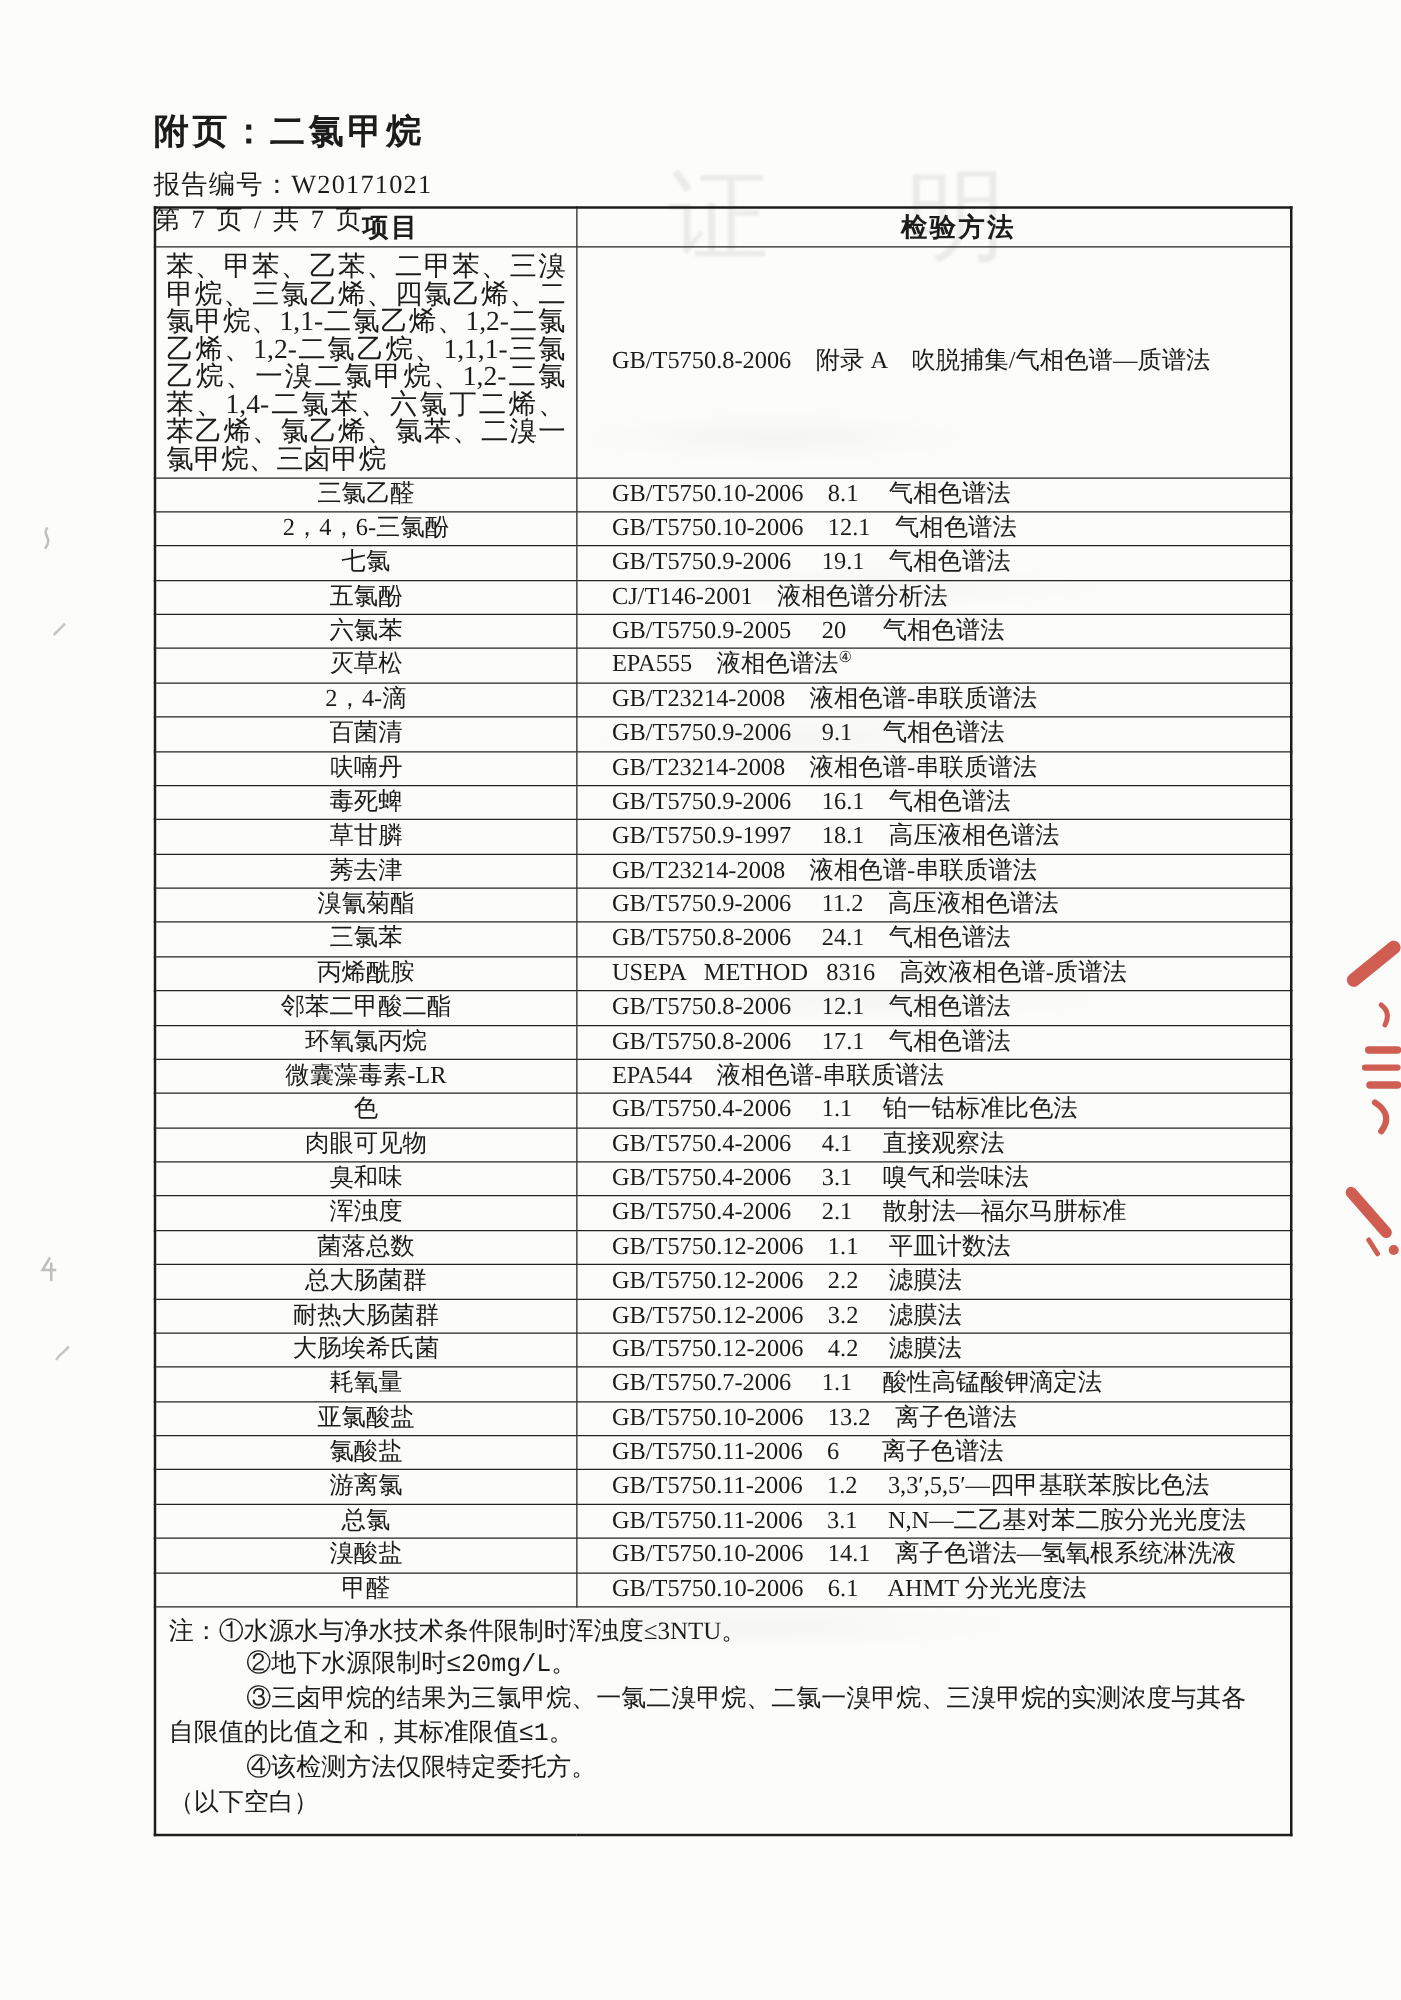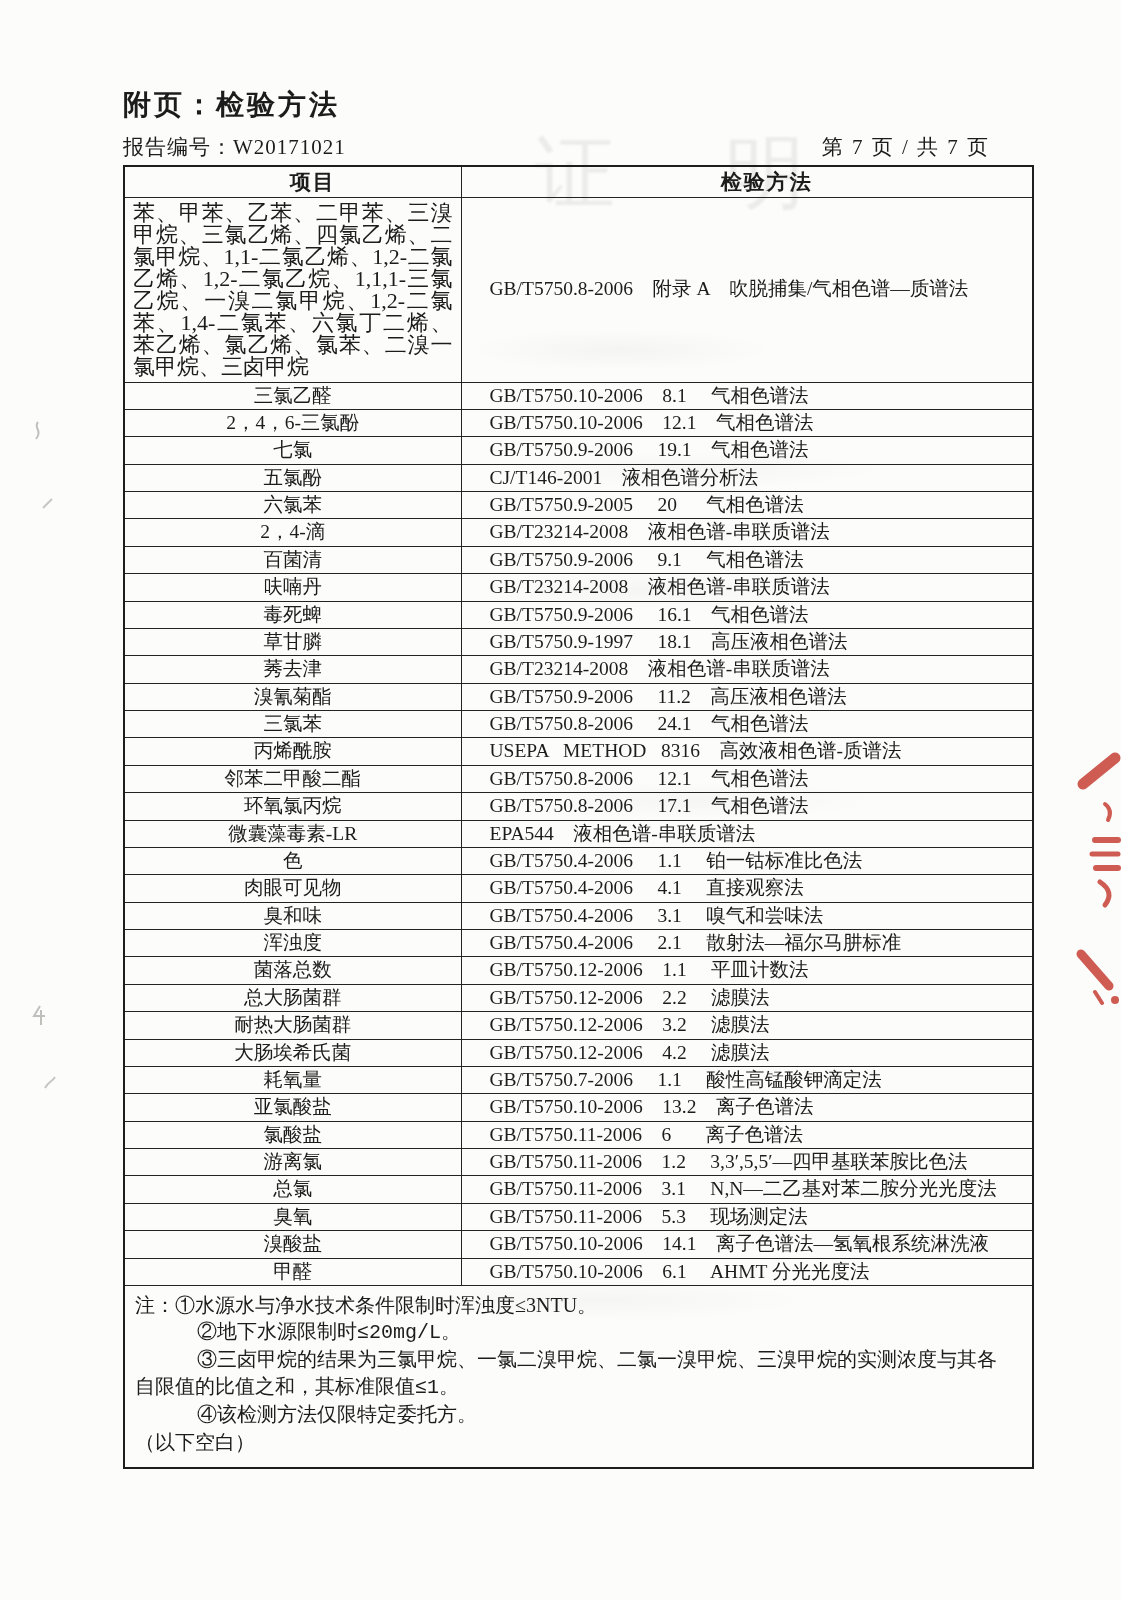--- a/index.html
+++ b/index.html
@@ -16,21 +16,21 @@
     content:""; position:absolute; inset:0; pointer-events:none;
     background:
       radial-gradient(220px 30px at 620px 350px, rgba(120,120,118,.06), transparent 70%),
       radial-gradient(260px 26px at 700px 470px, rgba(120,120,118,.05), transparent 70%),
       radial-gradient(240px 28px at 640px 590px, rgba(120,120,118,.05), transparent 70%),
       radial-gradient(260px 26px at 700px 800px, rgba(120,120,118,.05), transparent 70%),
       radial-gradient(300px 30px at 600px 1300px, rgba(120,120,118,.05), transparent 70%);
   }
   .doc-header { position:absolute; left:123px; top:86px; width:909px; }
   .page-title { font-size:28px; font-weight:700; letter-spacing:3px; }
-  .meta-row { display:flex; justify-content:space-between; align-items:baseline; margin-top:9px; font-size:21px; }
+  .meta-row { display:flex; justify-content:space-between; align-items:baseline; margin-top:9px; font-size:21px;flex-direction:column; }
   .report-no { letter-spacing:1px; }
   .page-indicator { padding-right:42px; letter-spacing:2px; }
 
   .watermark {
     position:absolute; left:535px; top:120px; font-size:80px; letter-spacing:110px;
     color:#80807e; opacity:.13; white-space:nowrap; filter:blur(1px); pointer-events:none;
   }
 
   table.methods-table {
     position:absolute; left:123px; top:165px; width:909px;
@@ -58,21 +58,21 @@
   .scan-mark { position:absolute; pointer-events:none; opacity:.55; }
 </style>
 </head>
 <body>
 
 <div class="page">
 
   <div class="watermark">证明</div>
 
   <div class="doc-header">
-    <div class="page-title">附页：检验方法</div>
+    <div class="page-title">附页：二氯甲烷</div>
     <div class="meta-row">
       <span class="report-no">报告编号：W20171021</span>
       <span class="page-indicator">第 7 页 / 共 7 页</span>
     </div>
   </div>
 
   <table class="methods-table">
     <colgroup>
         <col class="col-item">
         <col class="col-method">
@@ -107,20 +107,24 @@
     <tr>
       <td class="item">五氯酚</td>
       <td class="method">CJ/T146-2001    液相色谱分析法</td>
     </tr>
 
     <tr>
       <td class="item">六氯苯</td>
       <td class="method">GB/T5750.9-2005     20      气相色谱法</td>
     </tr>
 
+    <tr>
+      <td class="item">灭草松</td>
+      <td class="method">EPA555    液相色谱法<sup>④</sup></td>
+    </tr>
 
     <tr>
       <td class="item">2，4-滴</td>
       <td class="method">GB/T23214-2008    液相色谱-串联质谱法</td>
     </tr>
 
     <tr>
       <td class="item">百菌清</td>
       <td class="method">GB/T5750.9-2006     9.1     气相色谱法</td>
     </tr>
@@ -233,24 +237,20 @@
     <tr>
       <td class="item">游离氯</td>
       <td class="method">GB/T5750.11-2006    1.2     3,3′,5,5′—四甲基联苯胺比色法</td>
     </tr>
 
     <tr>
       <td class="item">总氯</td>
       <td class="method">GB/T5750.11-2006    3.1     N,N—二乙基对苯二胺分光光度法</td>
     </tr>
 
-    <tr>
-      <td class="item">臭氧</td>
-      <td class="method">GB/T5750.11-2006    5.3     现场测定法</td>
-    </tr>
 
     <tr>
       <td class="item">溴酸盐</td>
       <td class="method">GB/T5750.10-2006    14.1    离子色谱法—氢氧根系统淋洗液</td>
     </tr>
 
     <tr>
       <td class="item">甲醛</td>
       <td class="method">GB/T5750.10-2006    6.1     AHMT 分光光度法</td>
     </tr>

